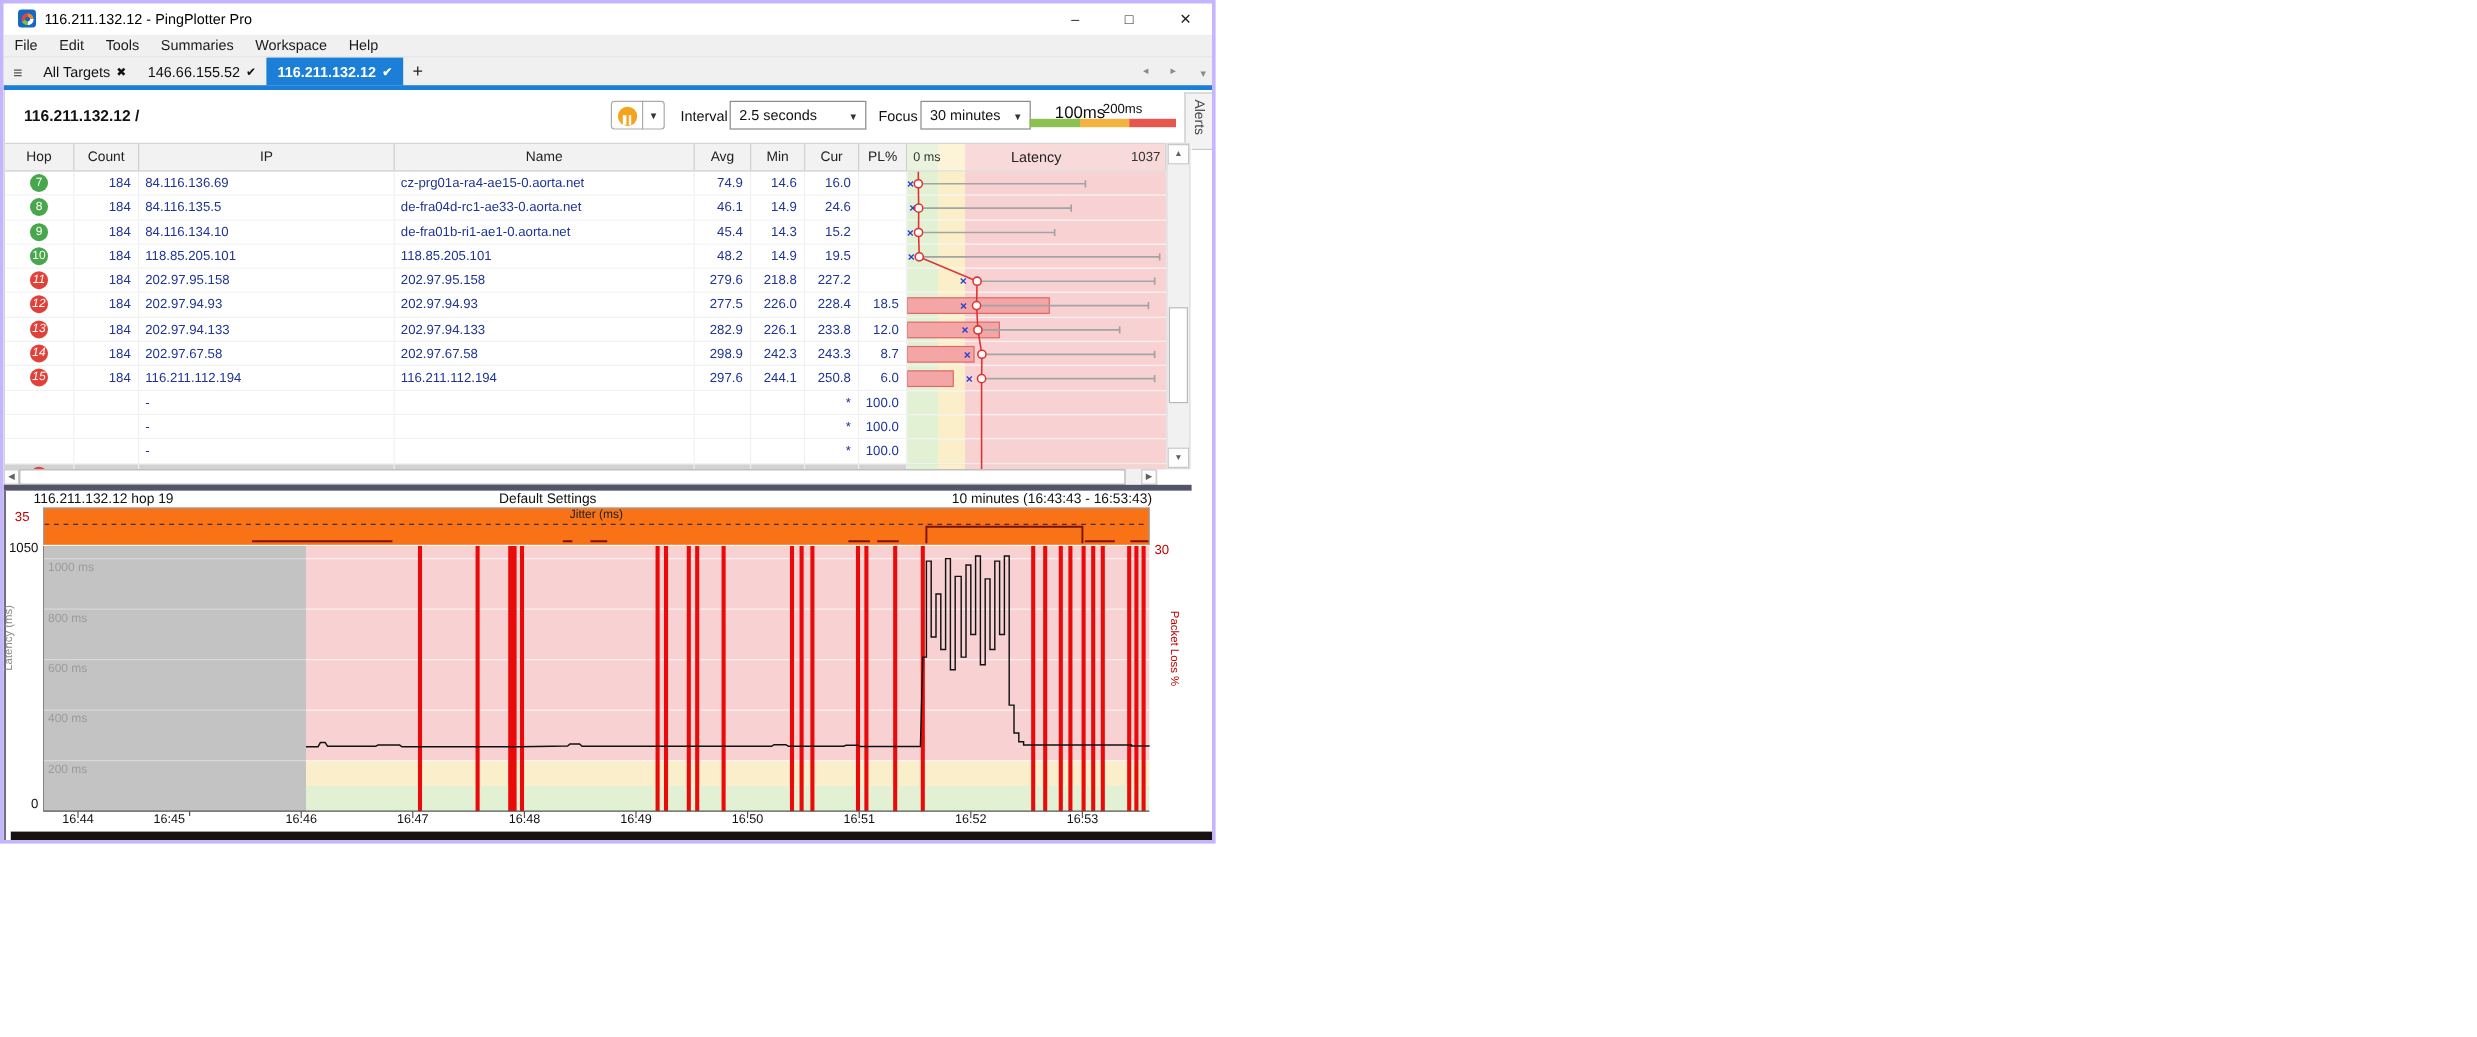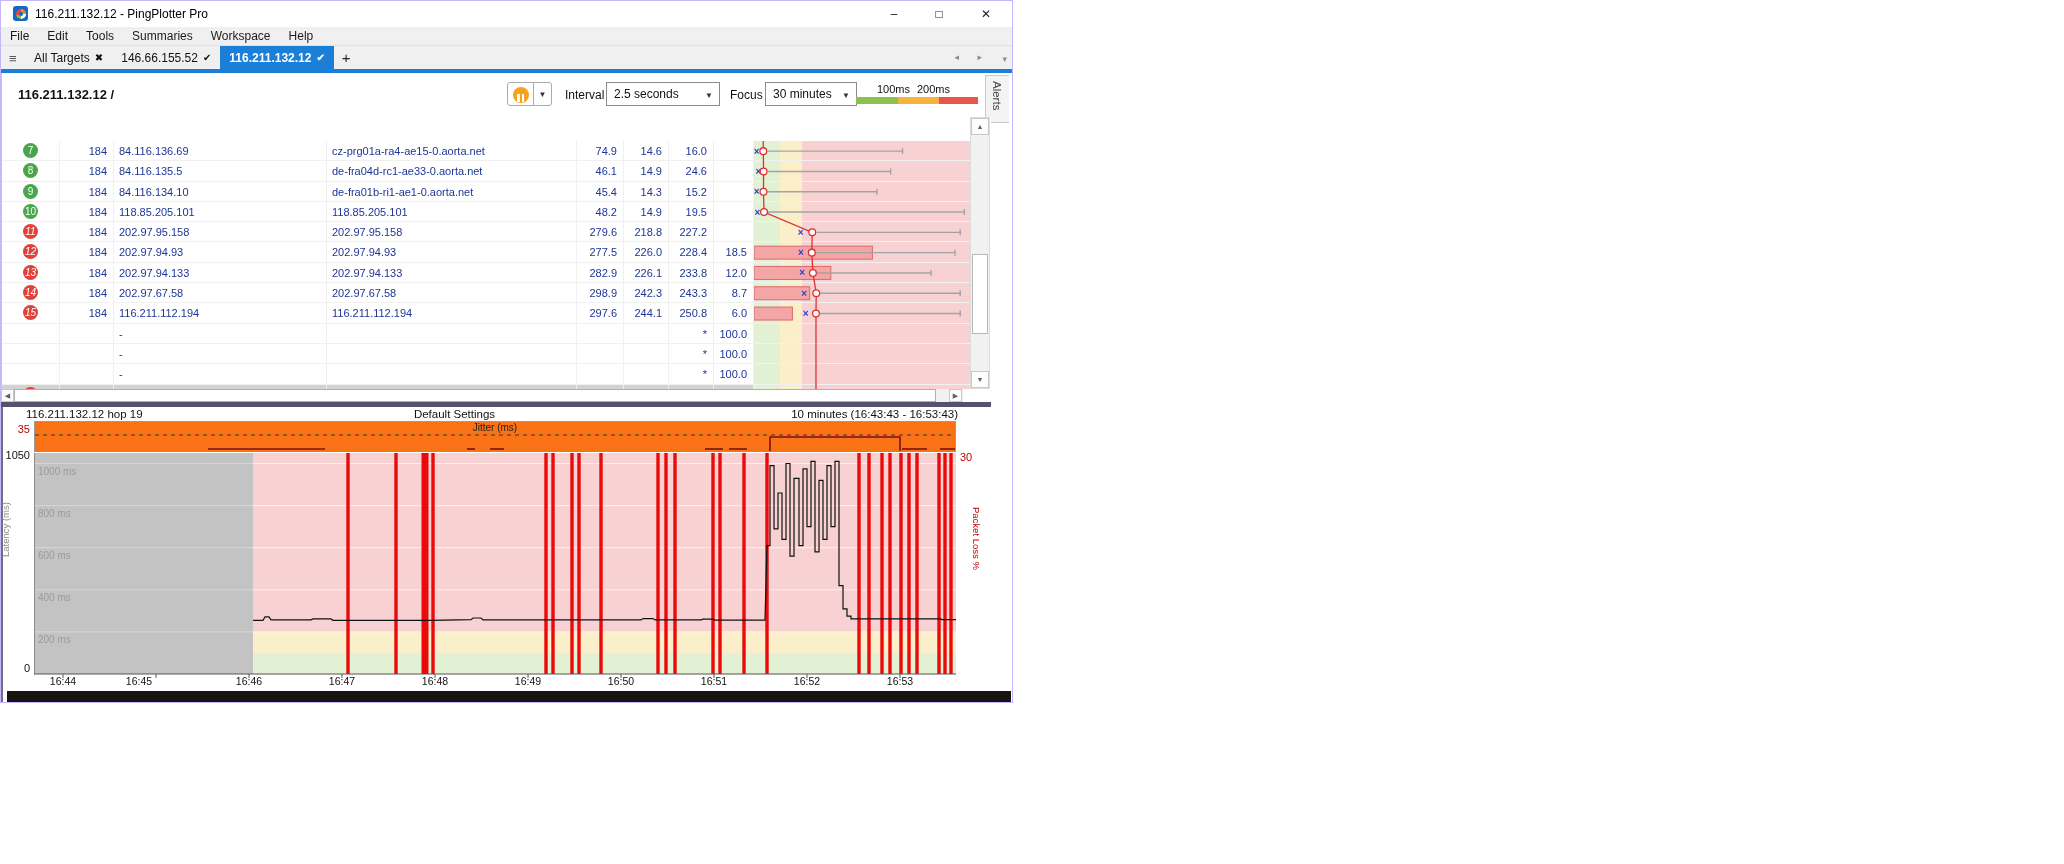--- a/index.html
+++ b/index.html
@@ -1,17 +1,17 @@
 <!DOCTYPE html>
 <html><head>
 <meta charset="utf-8">
 <style>
   * { margin:0; padding:0; box-sizing:border-box; }
   html,body { width:2064px; height:864px; background:#ffffff; font-family:"Liberation Sans", sans-serif; }
-  #window { position:absolute; left:0; top:0; width:1013px; height:703px; background:#fff; border:1px solid #c4b5fd; overflow:hidden; }
+  #window { position:absolute; left:0; top:0; width:1013px; height:703px; background:#fff; border:3px solid #c4b5fd; overflow:hidden; }
 
   
   #titlebar { position:absolute; left:0; top:0; width:100%; height:26px; background:#fff; }
   #app-icon { position:absolute; left:12px; top:5px; width:15px; height:15px; background:#1467c2; border-radius:3px; }
   #app-icon .ring { position:absolute; left:2.5px; top:2.5px; width:10px; height:10px; border-radius:50%;
      background:conic-gradient(#f08c1e 0 25%, #ffffff 25% 50%, #7dc242 50% 70%, #e8453c 70% 100%); }
   #app-icon .hole { position:absolute; left:5.5px; top:5.5px; width:4px; height:4px; border-radius:50%; background:#1467c2; }
   #title-text { position:absolute; left:34px; top:6px; font-size:12px; color:#000; }
   .winbtn { position:absolute; top:2px; width:30px; height:22px; text-align:center; font-size:12px; color:#222; line-height:22px; }
 
@@ -34,21 +34,21 @@
   
   #toolbar { position:absolute; left:0; top:72px; width:990px; height:44px; background:#fff; border-left:1px solid #c9c9c9; }
   #target-path { position:absolute; left:16px; top:14px; font-size:13px; font-weight:bold; color:#111; }
   #pause-btn { position:absolute; left:505px; top:9px; width:27px; height:24px; background:#fff; border:1px solid #ababab; border-radius:3px 0 0 3px; }
   #pause-btn .pcirc { position:absolute; left:4.5px; top:3.5px; width:16px; height:16px; border-radius:50%; background:#f5a31d; }
   #pause-btn .pbar { position:absolute; top:7.5px; width:2.5px; height:8px; background:#fff; }
   #pause-caret-btn { position:absolute; left:531px; top:9px; width:19px; height:24px; background:#fff; border:1px solid #ababab; border-radius:0 3px 3px 0; font-size:8px; color:#333; text-align:center; line-height:24px; }
   .tool-label { position:absolute; top:15px; font-size:12px; color:#111; }
   .select-box { position:absolute; top:9px; height:24px; background:#fff; border:1px solid #8a8a8a; font-size:12px; color:#111; padding:4px 6px 0 7px; }
   .select-box .sb-caret { position:absolute; right:6px; top:8px; font-size:8px; color:#333; }
-  #legend-label-100 { position:absolute; left:876px; top:82px; font-size:11px; color:#111; }
+  #legend-label-100 { position:absolute; left:876px; top:82px; font-size:14px; color:#111; }
   #legend-label-200 { position:absolute; left:916px; top:82px; font-size:11px; color:#111; }
   #legend-bar { position:absolute; left:855px; top:96px; width:122px; height:7px; display:flex; }
   #legend-bar .lg { width:42px; background:#8cc152; } #legend-bar .ly { width:41px; background:#f4b23e; } #legend-bar .lr { width:39px; background:#e8554d; }
   #alerts-tab { position:absolute; left:984px; top:74px; width:24px; height:48px; background:#f3f3f3; border:1px solid #c9c9c9; border-right:none; }
   #alerts-tab span { position:absolute; left:5px; top:5px; writing-mode:vertical-rl; font-size:11.5px; color:#444; }
 
   
   #table-area { position:absolute; left:0; top:116px; width:990px; height:272px; background:#fff; border-left:1px solid #c9c9c9; }
   #thead { position:absolute; left:0; top:0; width:968px; height:24px; display:flex; background:#f2f2f2; border-top:1px solid #d5d5d5; border-bottom:1px solid #c9c9c9; font-size:11.5px; color:#222; }
   .hc { border-right:1px solid #d0d0d0; padding-top:5px; text-align:center; height:100%; }
@@ -78,21 +78,21 @@
   #h-thumb { position:absolute; left:13px; top:0; width:922px; height:13px; background:#fff; border:1px solid #b0b0b0; }
 
   
   #slate-strip { position:absolute; left:0; top:401px; width:990px; height:5px; background:#53536a; }
   #graph-pane { position:absolute; left:0; top:406px; width:1011px; height:296px; background:#fff; border-left:2px solid #6f6f7d; }
   #gp-header { position:absolute; left:0; top:0; width:958px; height:14px; font-size:11.5px; color:#111;padding-left:16px; }
   #gp-left { position:absolute; left:23px; top:1px; }
   #gp-center { position:absolute; left:0; right:55px; top:1px; text-align:center; }
   #gp-right { position:absolute; right:3px; top:1px; }
   #jitter-box { position:absolute; left:31px; top:14px; width:922px; height:31px; background:#f97316; border:1px solid #9a9a9a; border-bottom:none; }
-  #jitter-35 { position:absolute; left:0px; top:16px; width:27px; text-align:right; font-size:11px; color:#c00000; }
+  #jitter-35 { position:absolute; left:0px; top:16px; width:27px; text-align:center; font-size:11px; color:#c00000; }
   #jitter-title { position:absolute; left:0; right:0; top:0px; text-align:center; font-size:10px; color:#222; }
   #main-plot { position:absolute; left:31px; top:46px; width:922px; height:226px; }
   #lat-1050 { position:absolute; left:0px; top:42px; width:27px; text-align:right; font-size:11px; color:#111; }
   #lat-0 { position:absolute; left:0px; top:255px; width:27px; text-align:right; font-size:11px; color:#111; }
   #pl-30 { position:absolute; left:957px; top:44px; font-size:11px; color:#c00000; }
   #ylabel-left { position:absolute; left:-3px; top:150px; transform:rotate(-90deg); transform-origin:left top; font-size:9.5px; color:#8a8a8a; }
   #ylabel-right { position:absolute; left:968px; top:100px; writing-mode:vertical-rl; font-size:9.5px; color:#c00000; }
   .xtick-label { position:absolute; top:268px; width:40px; margin-left:-20px; text-align:center; font-size:10.5px; color:#111; }
   .grid-label { position:absolute; font-size:10px; color:#9b9b9b; }
   #bottom-bar { position:absolute; left:4px; top:284px; width:1004px; height:12px; background:#181210; }
@@ -169,20 +169,35 @@
   <div id="legend-bar">
       <div class="lg"></div>
       <div class="ly"></div>
       <div class="lr"></div>
     </div>
   <div id="alerts-tab">
       <span>Alerts</span>
     </div>
 
   <div id="table-area">
+    <div id="thead">
+      <div class="hc c-hop">Hop</div>
+      <div class="hc c-count">Count</div>
+      <div class="hc c-ip">IP</div>
+      <div class="hc c-name">Name</div>
+      <div class="hc c-avg">Avg</div>
+      <div class="hc c-min">Min</div>
+      <div class="hc c-cur">Cur</div>
+      <div class="hc c-pl">PL%</div>
+      <div class="hc c-graph">
+        <span id="h-zero">0 ms</span>
+        <span id="h-latency">Latency</span>
+        <span id="h-max">1037</span>
+      </div>
+    </div>
     <div id="rows">
         <div class="trow">
           <div class="tc c-hop"><span class="hopbadge green">7</span></div>
           <div class="tc num c-count">184</div>
           <div class="tc left c-ip">84.116.136.69</div>
           <div class="tc left c-name">cz-prg01a-ra4-ae15-0.aorta.net</div>
           <div class="tc num c-avg">74.9</div>
           <div class="tc num c-min">14.6</div>
           <div class="tc num c-cur">16.0</div>
           <div class="tc num c-pl"></div>

